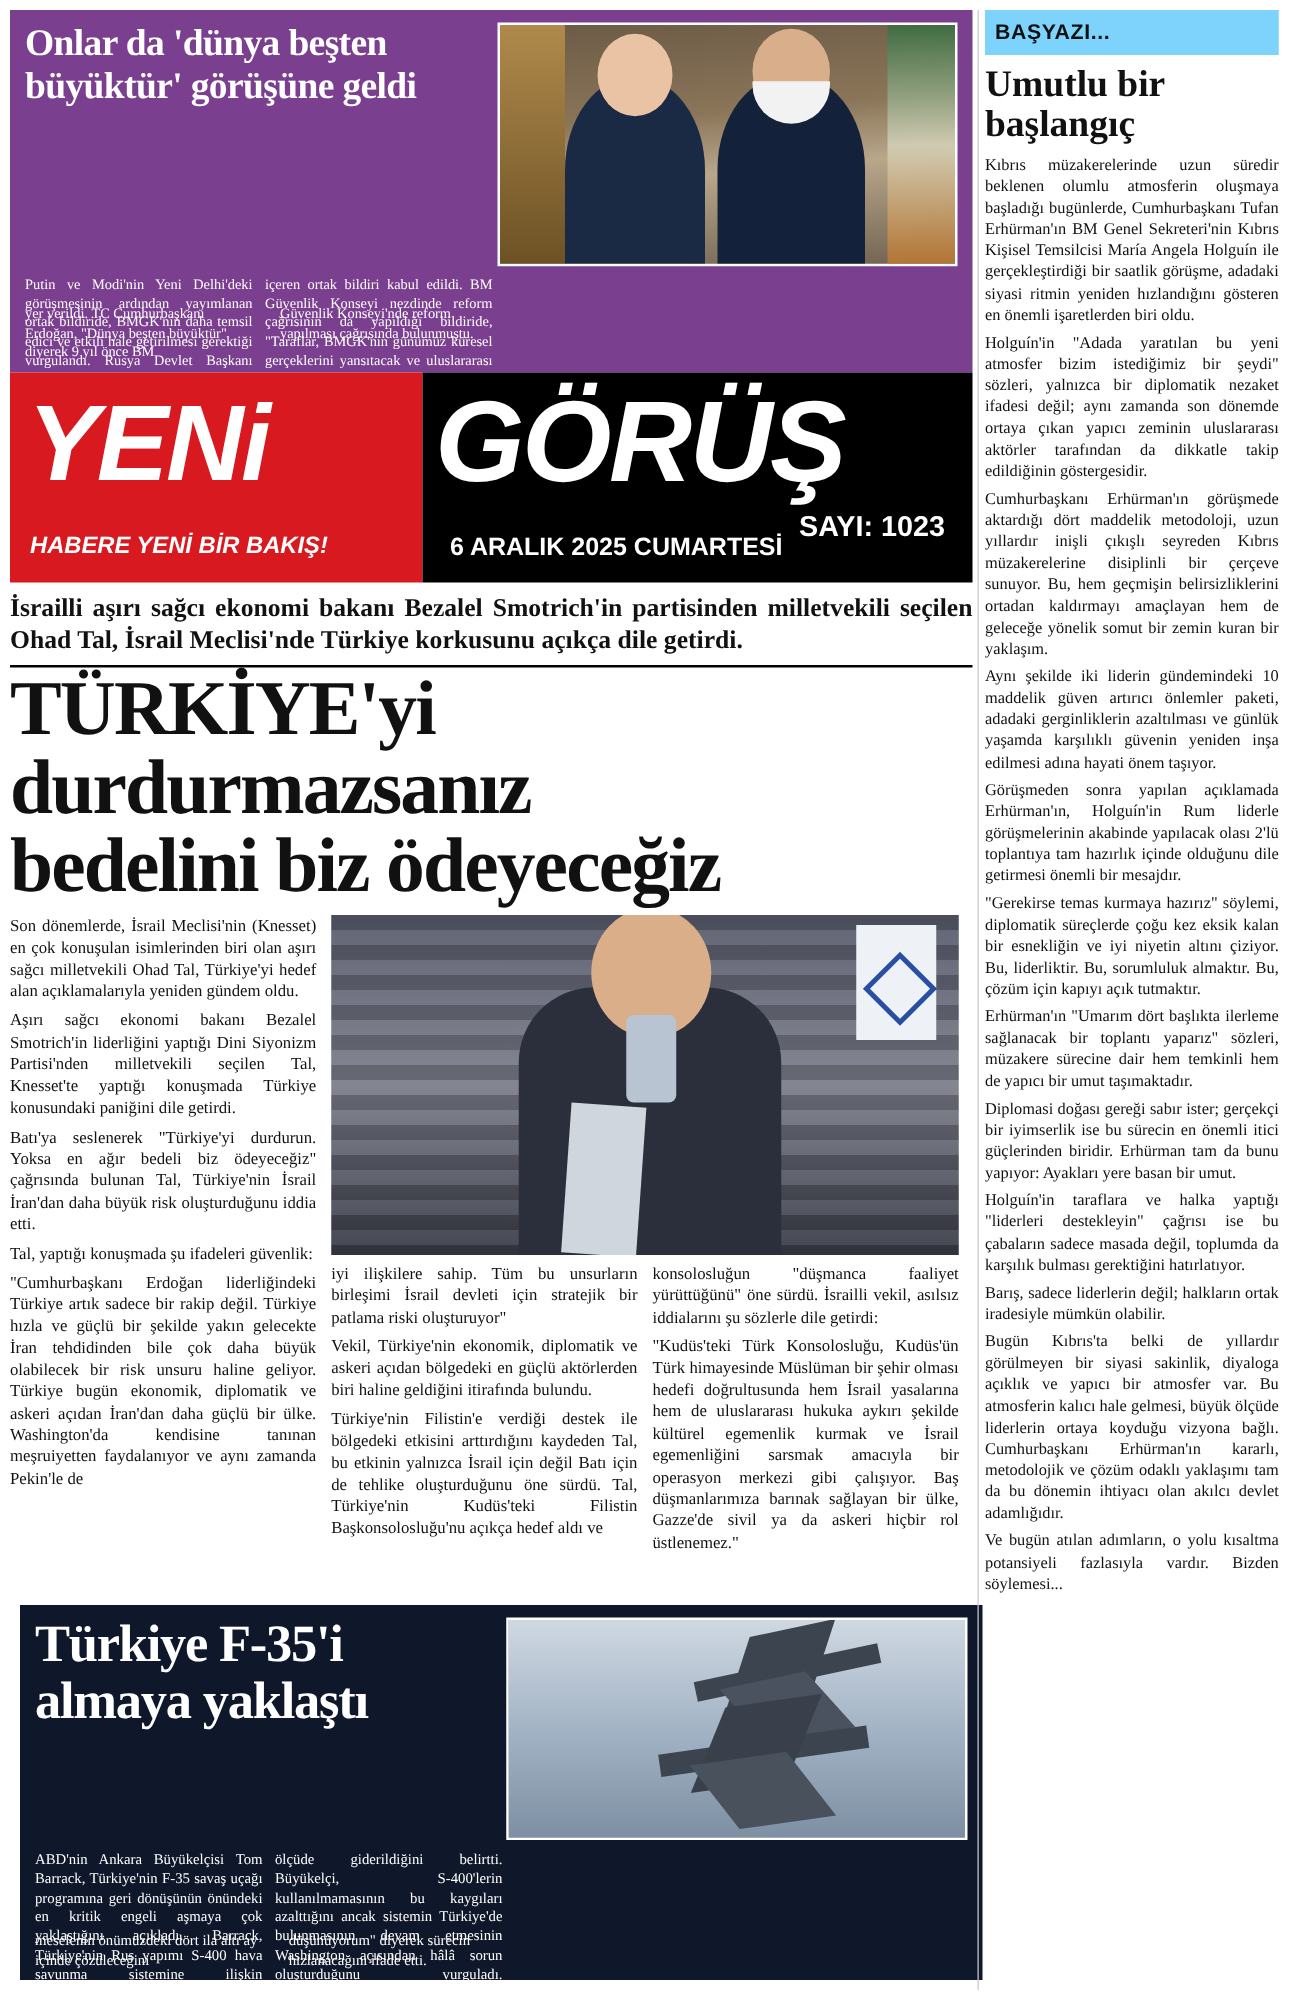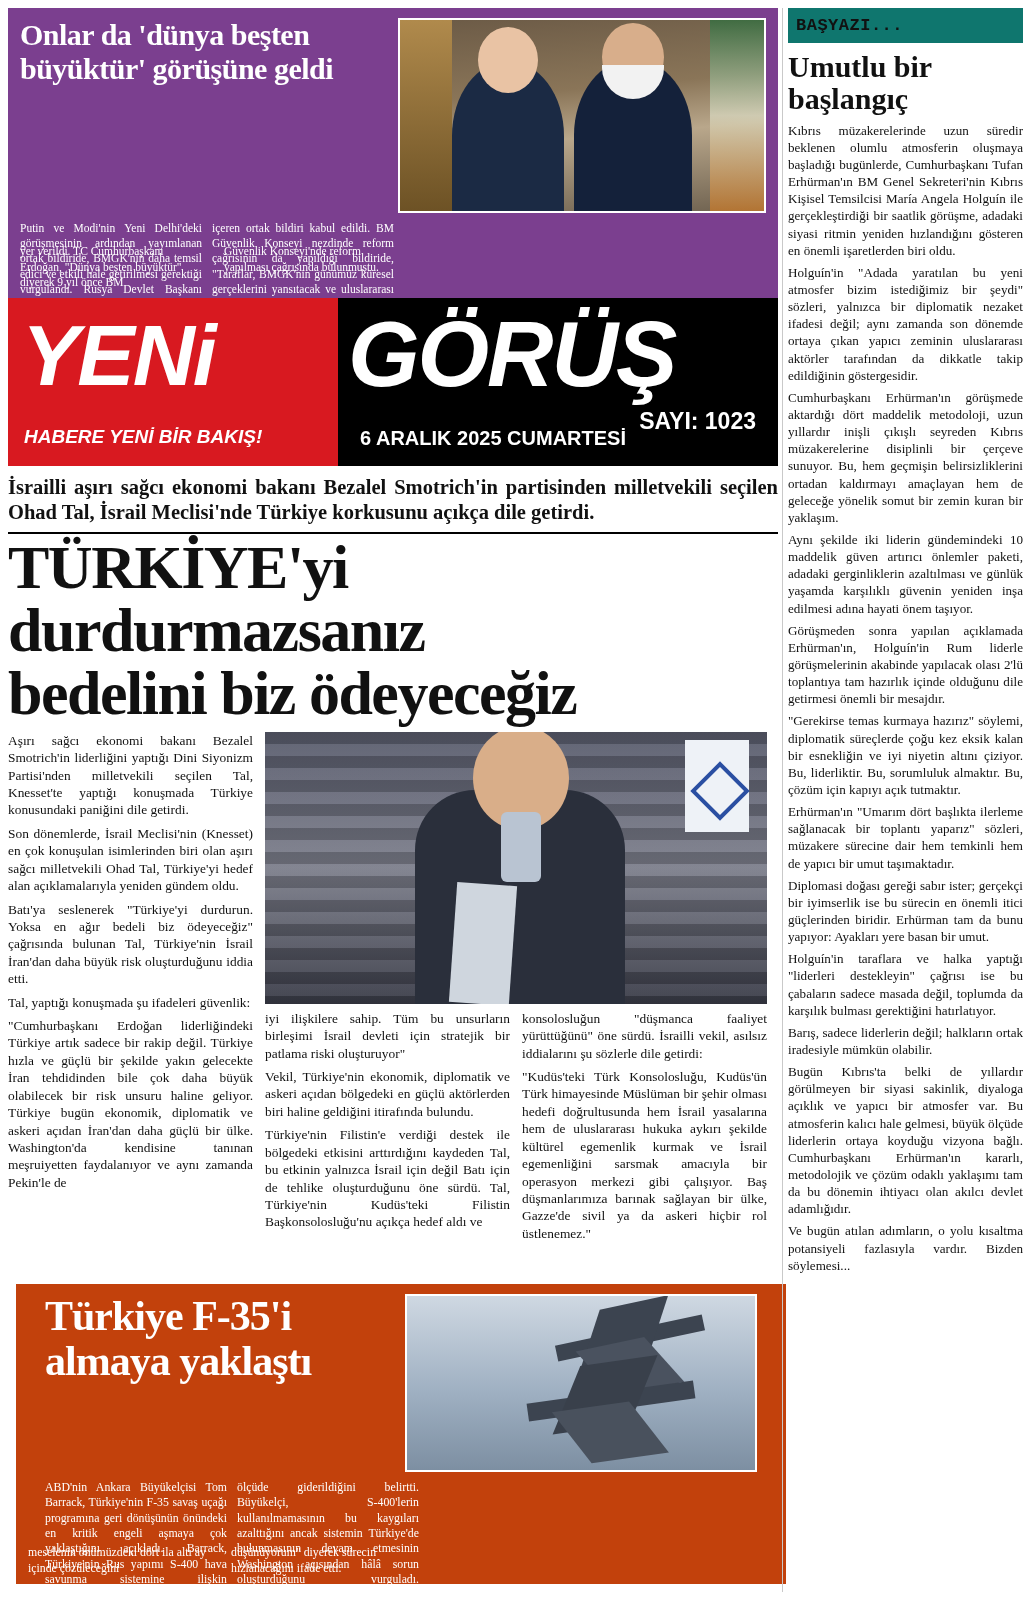--- a/index.html
+++ b/index.html
@@ -182,22 +182,22 @@
   .mp-speaker { position:absolute; left:150px; bottom:0; width:210px; height:214px; background:#2a2f3b; border-radius:60px 60px 0 0;}
   .mp-speaker:before{content:"";position:absolute;left:58px;top:-64px;width:96px;height:104px;border-radius:50%;background:#d9ae89;}
   .mp-speaker:after{content:"";position:absolute;left:86px;top:22px;width:40px;height:70px;background:#b9c4d2;border-radius:6px;}
   .mp-shirt{position:absolute;left:188px;bottom:0;width:60px;height:120px;background:#cfd6de;transform:rotate(4deg);}
   .midcols { display:flex; gap:12px; }
   .midcol { width: 245px; font-size:13.4px; line-height:1.30; text-align: justify; }
   .midcol p { margin: 0 0 6px 0; }
 
   
   .bottombox {
-    background: #c2410c; color: #fff;
-    height: 300px; padding: 10px 29px;
+    background: #0f172a; color: #fff;
+    height: 300px; padding: 10px 12px;
     position: absolute; left: 8px; bottom: 8px; width: 770px;
   }
   .bb-head { display: flex; gap: 10px; }
   .bb-title {
     width: 370px;
     font-family: "Liberation Serif", serif;
     font-weight: bold; font-size: 42px; line-height: 1.06;
     letter-spacing: -1px;
   }
   .bb-photo {
@@ -211,22 +211,22 @@
   .jet1:after{content:"";position:absolute;left:34px;top:10px;width:70px;height:52px;background:#4a525f;transform:skewX(30deg);}
   .jet2 { left:120px; top:96px; width:168px; height:18px; transform: rotate(-8deg);}
   .jet2:before{content:"";position:absolute;left:40px;top:-30px;width:78px;height:64px;background:#39404b;transform:skewX(-30deg);}
   .jet2:after{content:"";position:absolute;left:40px;top:12px;width:78px;height:56px;background:#49515d;transform:skewX(30deg);}
   .bb-cols { display: flex; gap: 10px; margin-top: 8px; font-size: 11.8px; line-height: 1.30; }
   .bb-cols .c { width: 182px; text-align: justify; }
   .bb-lower { display:flex; gap:21px; position:absolute; left:12px; right:12px; bottom:8px; font-size:11.8px; line-height:1.30;align-items:flex-end; }
 
   
   .basyazi-label {
-    background: #0f766e;
-    font-family: Liberation Mono, monospace;
+    background: #7dd3fc;
+    font-family: Liberation Sans, sans-serif;
     font-weight: bold;
     font-size: 17px;
     padding: 8px 8px;
     letter-spacing: .5px;
   }
   .basyazi-title {
     font-family: "Liberation Serif", serif;
     font-weight: bold;
     font-size: 30px;
     line-height: 1.08;
@@ -286,22 +286,22 @@
       <hr class="hline">
 
       <div class="headline">
         <span>TÜRKİYE'yi durdurmazsanız</span>
         <span class="l2">bedelini biz ödeyeceğiz</span>
       </div>
 
       <div class="bodywrap">
         <div class="bodycols">
           <div class="bcol">
+            <p>Son dönemlerde, İsrail Meclisi'nin (Knesset) en çok konuşulan isimlerinden biri olan aşırı sağcı milletvekili Ohad Tal, Türkiye'yi hedef alan açıklamalarıyla yeniden gündem oldu.</p>
             <p>Aşırı sağcı ekonomi bakanı Bezalel Smotrich'in liderliğini yaptığı Dini Siyonizm Partisi'nden milletvekili seçilen Tal, Knesset'te yaptığı konuşmada Türkiye konusundaki paniğini dile getirdi.</p>
-            <p>Son dönemlerde, İsrail Meclisi'nin (Knesset) en çok konuşulan isimlerinden biri olan aşırı sağcı milletvekili Ohad Tal, Türkiye'yi hedef alan açıklamalarıyla yeniden gündem oldu.</p>
             <p>Batı'ya seslenerek "Türkiye'yi durdurun. Yoksa en ağır bedeli biz ödeyeceğiz" çağrısında bulunan Tal, Türkiye'nin İsrail İran'dan daha büyük risk oluşturduğunu iddia etti.</p>
             <p>Tal, yaptığı konuşmada şu ifadeleri güvenlik:</p>
             <p>"Cumhurbaşkanı Erdoğan liderliğindeki Türkiye artık sadece bir rakip değil. Türkiye hızla ve güçlü bir şekilde yakın gelecekte İran tehdidinden bile çok daha büyük olabilecek bir risk unsuru haline geliyor. Türkiye bugün ekonomik, diplomatik ve askeri açıdan İran'dan daha güçlü bir ülke. Washington'da kendisine tanınan meşruiyetten faydalanıyor ve aynı zamanda Pekin'le de</p>
           </div>
           <div style="width:502px">
             <div class="mainphoto">
               <div class="mp-seats"></div>
               <div class="mp-flag"></div>
               <div class="mp-speaker"></div>
               <div class="mp-shirt"></div>

